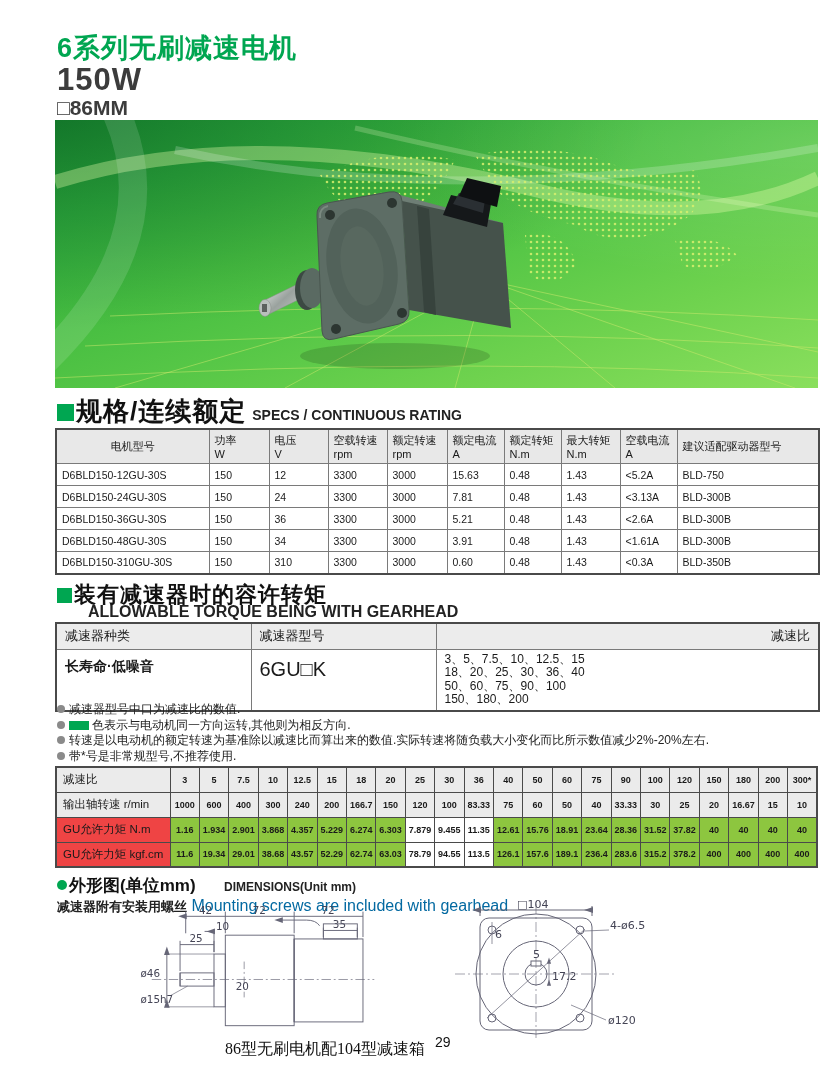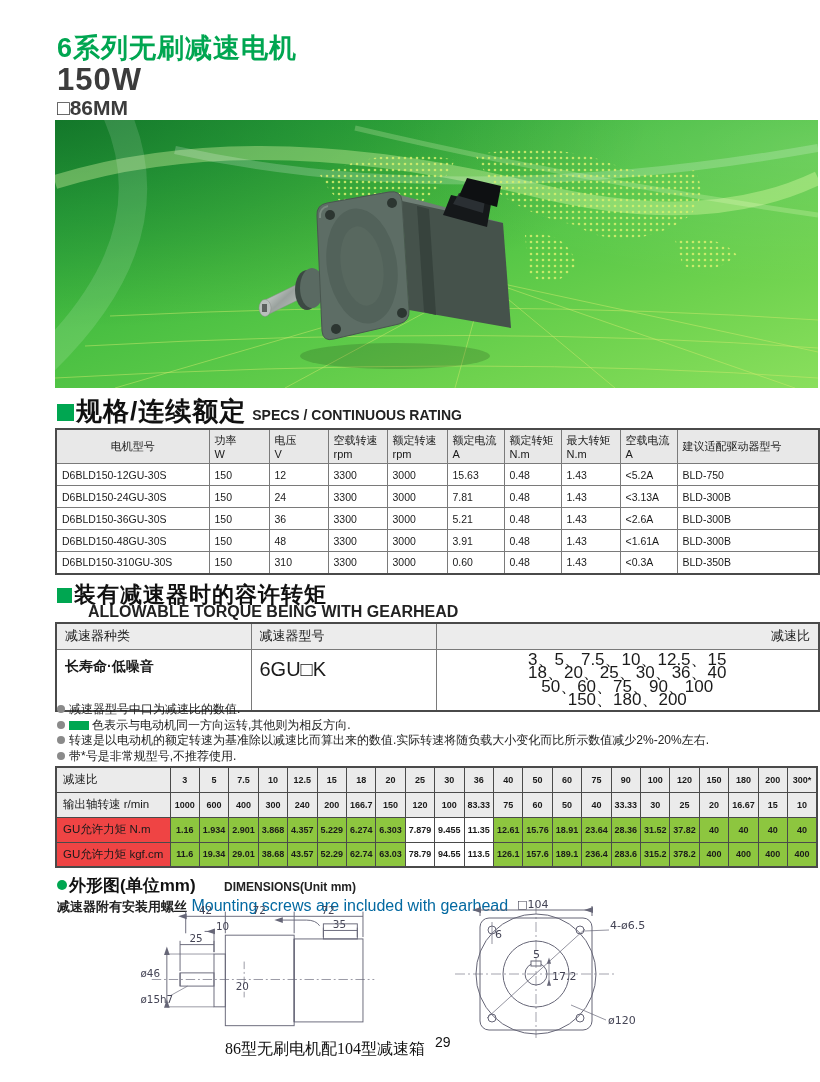--- a/index.html
+++ b/index.html
@@ -47,21 +47,21 @@
   .spec-table td { font-size:10.5px; padding:2px 5px; height:22px; }
 
   
   .gear-table { left:55px; top:622px; width:763px; border:2px solid #4a4a4a; }
   .gear-table th, .gear-table td { border:1px solid #7a7a7a; }
   .gear-table th { background:#ececec; font-weight:normal; font-size:13px; text-align:left; padding:3px 8px; height:26px; }
   .gear-table th.right { text-align:right; }
   .gear-table td { vertical-align:middle; padding:3px 8px; }
   .gear-type  { font-size:14px; font-weight:bold; }
   .gear-model { font-size:20px; }
-  .gear-ratios { font-size:17px; line-height:13.5px; text-align:center; padding-right:10px; }
+  .gear-ratios { font-size:12px; line-height:13.5px; text-align:left; padding-right:10px; }
 
   
   .notes { left:57px; top:702px; width:761px; list-style:none; }
   .notes li { font-size:12px; line-height:15.5px; color:#222; }
   .bullet { display:inline-block; width:8px; height:8px; border-radius:50%; background:#8a8a8a; margin-right:4px; }
   .swatch { display:inline-block; width:20px; height:9px; background:#00a651; margin-right:3px; vertical-align:-1px; }
 
   
   .ratio-table { left:55px; top:766px; width:763px; border:2px solid #4a4a4a; }
   .ratio-table td { border:1px solid #4a4a4a; font-size:9px; font-weight:600; text-align:center; height:25px; padding:0; overflow:hidden; }
@@ -248,21 +248,21 @@
         <td>3000</td>
         <td>5.21</td>
         <td>0.48</td>
         <td>1.43</td>
         <td>&lt;2.6A</td>
         <td>BLD-300B</td>
       </tr>
       <tr>
         <td>D6BLD150-48GU-30S</td>
         <td>150</td>
-        <td>48</td>
+        <td>34</td>
         <td>3300</td>
         <td>3000</td>
         <td>3.91</td>
         <td>0.48</td>
         <td>1.43</td>
         <td>&lt;1.61A</td>
         <td>BLD-300B</td>
       </tr>
       <tr>
         <td>D6BLD150-310GU-30S</td>

